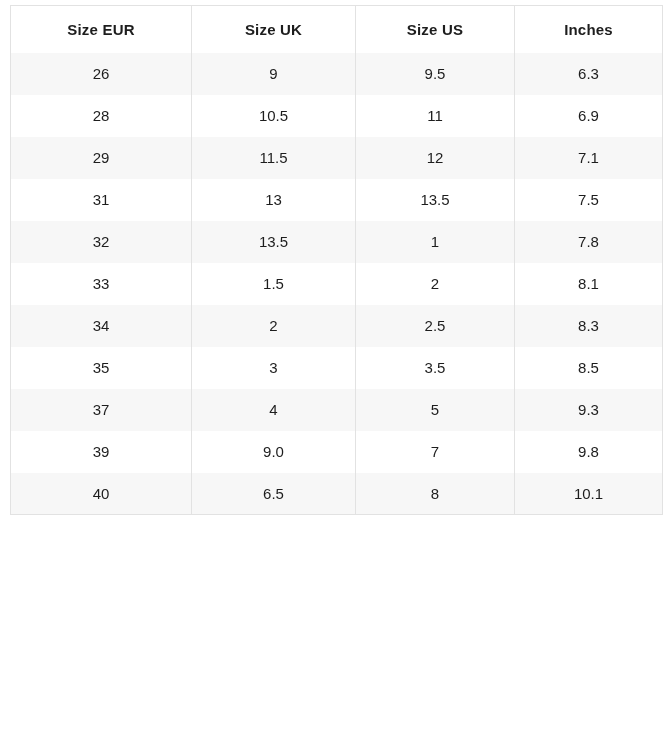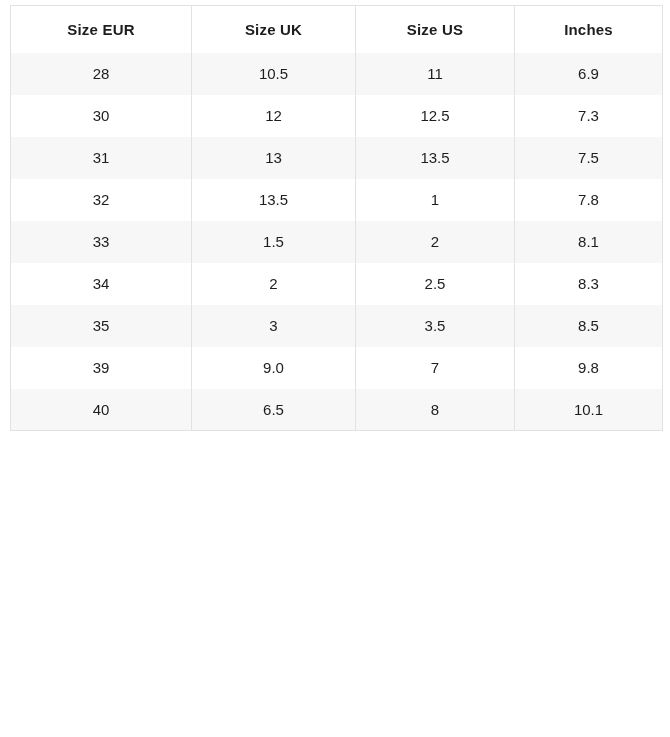--- a/index.html
+++ b/index.html
@@ -77,30 +77,36 @@
     <thead>
       <tr>
         <th>Size EUR</th>
         <th>Size UK</th>
         <th>Size US</th>
         <th>Inches</th>
       </tr>
     </thead>
     <tbody>
         <tr>
+          <td>26</td>
+          <td>9</td>
+          <td>9.5</td>
+          <td>6.3</td>
+        </tr>
+        <tr>
           <td>28</td>
           <td>10.5</td>
           <td>11</td>
           <td>6.9</td>
         </tr>
         <tr>
-          <td>30</td>
+          <td>29</td>
+          <td>11.5</td>
           <td>12</td>
-          <td>12.5</td>
-          <td>7.3</td>
+          <td>7.1</td>
         </tr>
         <tr>
           <td>31</td>
           <td>13</td>
           <td>13.5</td>
           <td>7.5</td>
         </tr>
         <tr>
           <td>32</td>
           <td>13.5</td>
@@ -119,20 +125,26 @@
           <td>2.5</td>
           <td>8.3</td>
         </tr>
         <tr>
           <td>35</td>
           <td>3</td>
           <td>3.5</td>
           <td>8.5</td>
         </tr>
         <tr>
+          <td>37</td>
+          <td>4</td>
+          <td>5</td>
+          <td>9.3</td>
+        </tr>
+        <tr>
           <td>39</td>
           <td>9.0</td>
           <td>7</td>
           <td>9.8</td>
         </tr>
         <tr>
           <td>40</td>
           <td>6.5</td>
           <td>8</td>
           <td>10.1</td>

